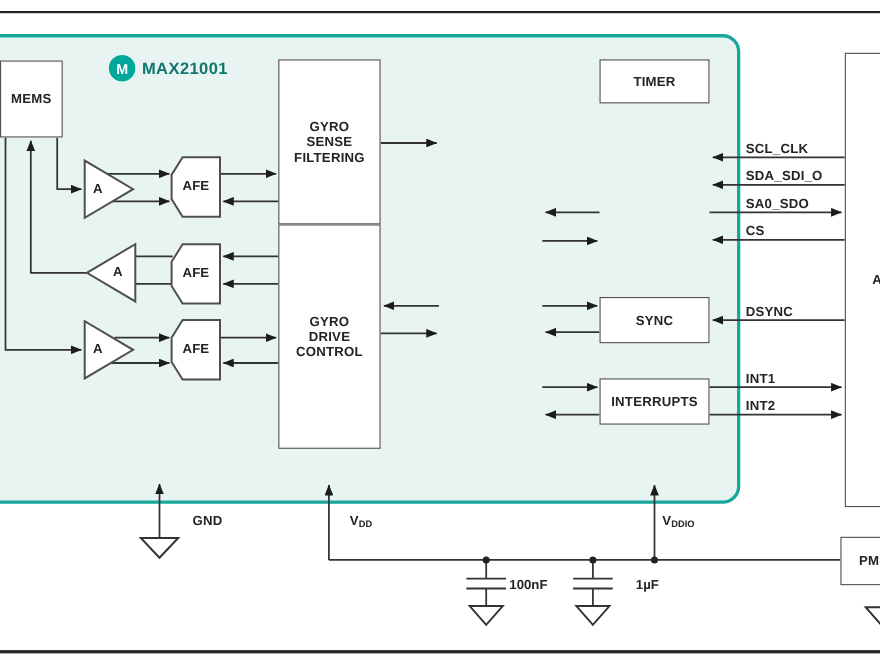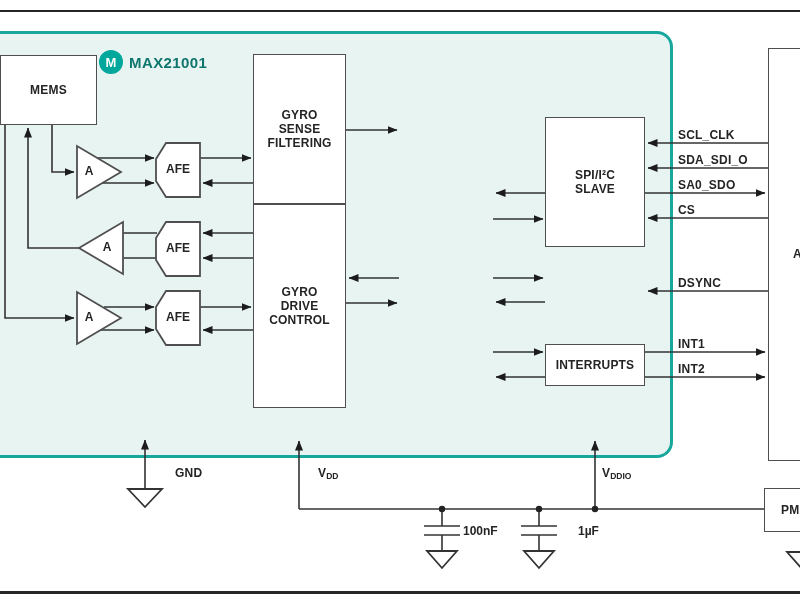--- a/index.html
+++ b/index.html
@@ -116,43 +116,45 @@
       <polygon points="166,222 200,222 200,276 166,276 156,260 156,238"></polygon>
       <polygon points="166,291 200,291 200,345 166,345 156,329 156,307"></polygon>
     </g>
   </svg>
 
   <div class="logo-circle">
     <span>M</span>
   </div>
   <div class="partnum">MAX21001</div>
 
-  <div class="blk" style="left:0;top:55px;width:97px;height:70px;">
+  <div class="blk" style="left:0;top:55px;width:57px;height:70px;">
     <span>MEMS</span>
   </div>
 
   <div class="blk" style="left:253px;top:54px;width:93px;height:150px;">
     <span>GYRO</span>
     <span>SENSE</span>
     <span>FILTERING</span>
   </div>
 
   <div class="blk" style="left:253px;top:204px;width:93px;height:204px;">
     <span>GYRO</span>
     <span>DRIVE</span>
     <span>CONTROL</span>
   </div>
 
 
-
-  <div class="blk" style="left:545px;top:117px;width:100px;height:130px;">
-    <span>SPI/I²C</span>
-    <span>SLAVE</span>
+  <div class="blk" style="left:545px;top:54px;width:100px;height:40px;">
+    <span>TIMER</span>
   </div>
 
+
+  <div class="blk" style="left:545px;top:270px;width:100px;height:42px;">
+    <span>SYNC</span>
+  </div>
 
   <div class="blk" style="left:545px;top:344px;width:100px;height:42px;">
     <span>INTERRUPTS</span>
   </div>
 
 
   <div class="blk" style="left:768px;top:48px;width:44px;height:413px;justify-content:center;align-items:flex-start;padding-left:24px;">
     <span>A</span>
   </div>
   <div class="blk" style="left:764px;top:488px;width:48px;height:44px;justify-content:center;align-items:flex-start;padding-left:16px;">

